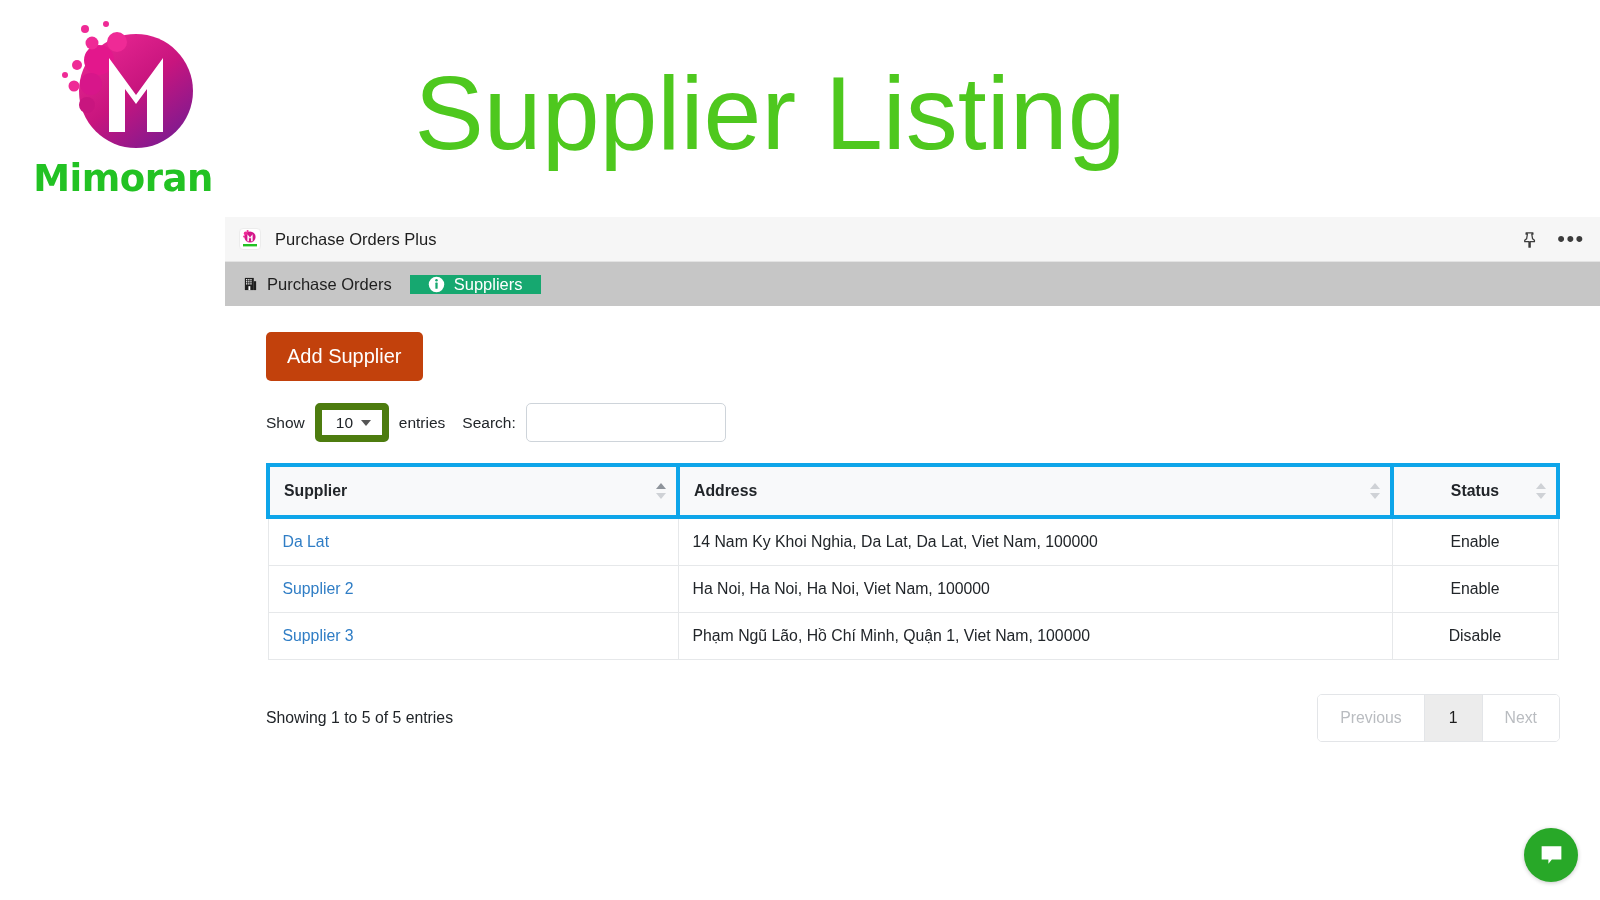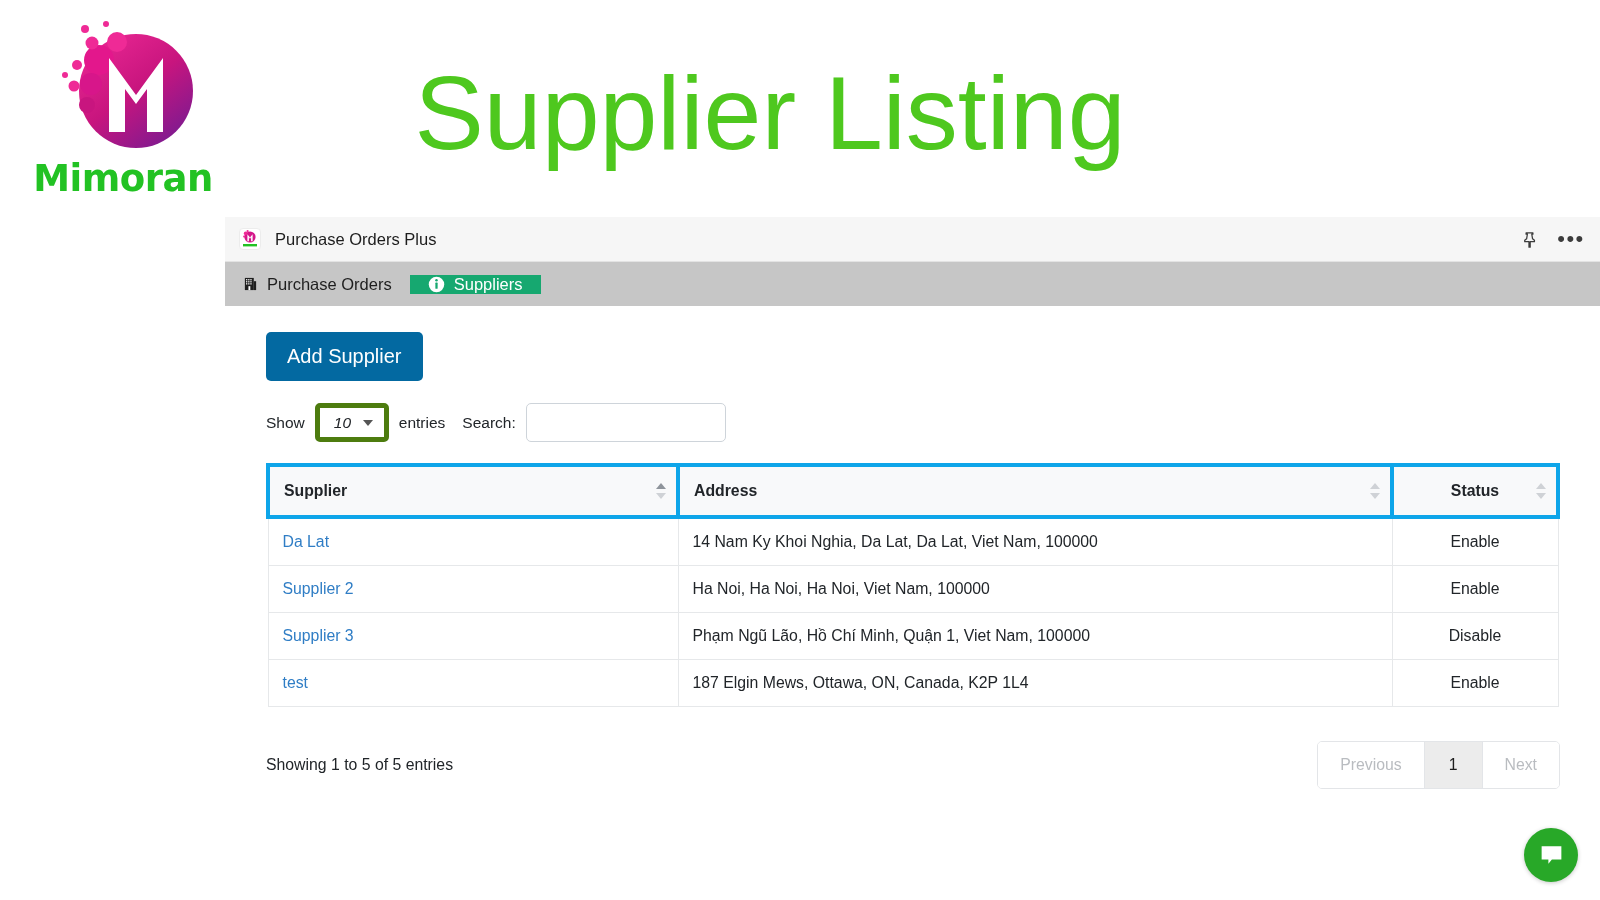--- a/index.html
+++ b/index.html
@@ -117,50 +117,49 @@
   .content {
     position: relative;
     padding: 0 40px 0 41px;
     height: calc(683px - 45px - 44px);
     background: #ffffff;
   }
 
   .btn-primary {
     display: inline-block;
     margin-top: 26px;
-    background: #0369a1;
+    background: #c2410c;
     color: #ffffff;
     border: none;
     border-radius: 5px;
     padding: 13px 21px;
     font-size: 20px;
     font-family: "Liberation Sans", sans-serif;
     cursor: pointer;
   }
 
   .table-controls {
     display: flex;
     align-items: center;
     justify-content: flex-start;
     margin-top: 22px;
     gap: 17px;
   }
   .length-ctl { display: flex; align-items: center; gap: 10px; font-size: 15.5px; color: #212529; }
   .select-box {
     position: relative;
     width: 74px; height: 39px;
-    border: 5px solid #4d7c0f;
+    border: 7px solid #4d7c0f;
     border-radius: 5px;
     background: #ffffff;
     display: flex; align-items: center;
     padding-left: 14px;
     font-size: 15.5px;
     color: #212529;
     cursor: pointer;
-    font-style: italic;
   }
   .select-box .caret {
     position: absolute; right: 11px; top: 50%;
     transform: translateY(-50%);
     width: 0; height: 0;
     border-left: 5px solid transparent;
     border-right: 5px solid transparent;
     border-top: 6px solid #555;
   }
   .search-ctl { display: flex; align-items: center; gap: 10px; font-size: 15.5px; color: #212529; }
@@ -411,25 +410,20 @@
           <tr>
             <td><span class="link">Supplier 2</span></td>
             <td>Ha Noi, Ha Noi, Ha Noi, Viet Nam, 100000</td>
             <td class="c-status">Enable</td>
           </tr>
           <tr>
             <td><span class="link">Supplier 3</span></td>
             <td>Phạm Ngũ Lão, Hồ Chí Minh, Quận 1, Viet Nam, 100000</td>
             <td class="c-status">Disable</td>
           </tr>
-          <tr>
-            <td><span class="link">test</span></td>
-            <td>187 Elgin Mews, Ottawa, ON, Canada, K2P 1L4</td>
-            <td class="c-status">Enable</td>
-          </tr>
         </tbody>
     </table>
 
     <div class="table-footer">
       <div class="info-text">Showing 1 to 5 of 5 entries</div>
       <div class="pagination">
         <div class="page-btn">Previous</div>
         <div class="page-btn num">1</div>
         <div class="page-btn">Next</div>
       </div>

